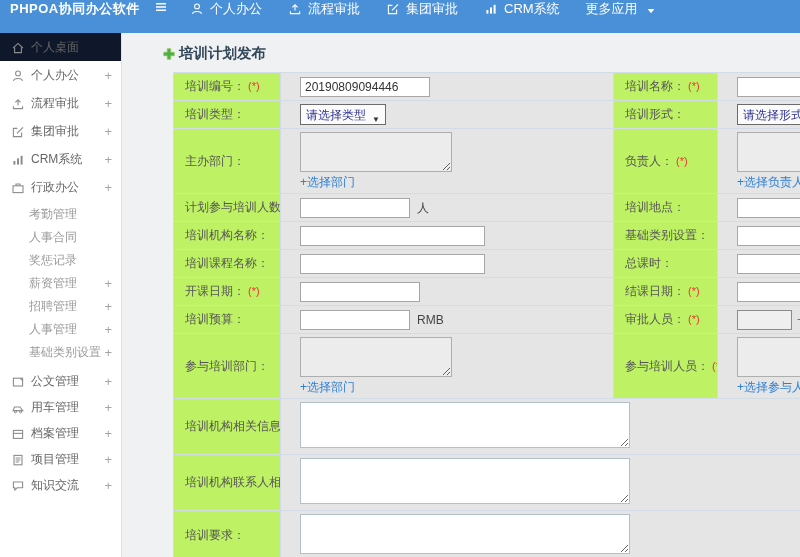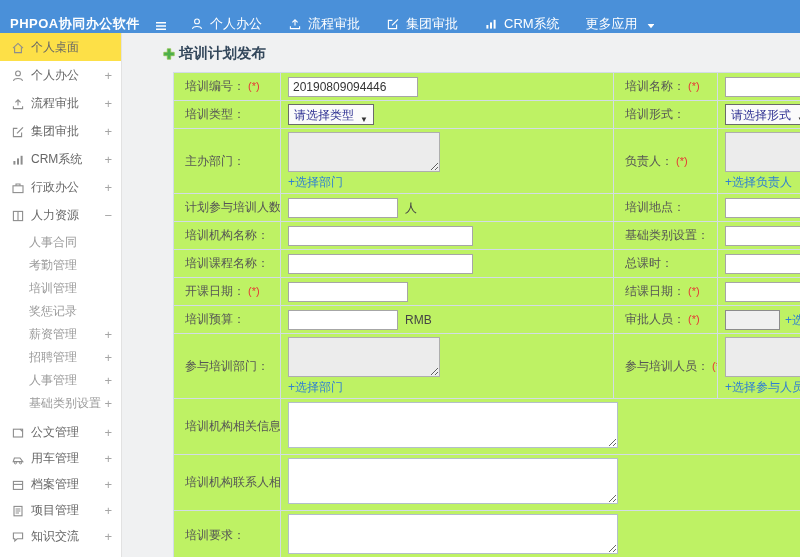--- a/index.html
+++ b/index.html
@@ -1,48 +1,48 @@
 <!DOCTYPE html>
 <html><head>
 <meta charset="utf-8">
 <style>
   *{margin:0;padding:0;box-sizing:border-box}
   html,body{width:800px;height:557px;overflow:hidden}
   body{font-family:"Liberation Sans","DejaVu Sans",sans-serif;background:#f0f1f2;position:relative}
 
   
-  .topbar{position:absolute;top:0;left:0;width:800px;height:33px;background:#4a90d9;display:flex;align-items:flex-end;color:#fff;z-index:5}
+  .topbar{position:absolute;top:0;left:0;width:800px;height:33px;background:#4a90d9;display:flex;align-items:flex-start;color:#fff;z-index:5}
   .brand{font-size:13px;font-weight:bold;padding-left:10px;width:150px;letter-spacing:.5px}
   .burger{margin:0 22px 0 4px;cursor:pointer;display:flex;align-items:center}
   .nav{display:flex;align-items:center;gap:26px}
   .nav-item{display:flex;align-items:center;gap:6px;font-size:13px;cursor:pointer;white-space:nowrap}
   .ic{width:14px;height:14px;display:inline-block;flex:0 0 auto}
 
   
   .sidebar{position:absolute;top:33px;left:0;width:122px;height:524px;background:#fff;border-right:1px solid #e2e2e2;overflow:hidden}
   .s-item{display:flex;align-items:center;height:28px;padding:0 9px 0 11px;font-size:12px;color:#666;cursor:pointer}
-  .s-item.active{background:#fde047}
+  .s-item.active{background:#0f172a}
   .s-item .ic{margin-right:7px;color:#8d8d8d;width:13px;height:13px}
   .s-label{flex:1;white-space:nowrap}
   .s-plus{color:#a5a5a5;font-size:13px}
   .s-sub{display:flex;align-items:center;height:23px;padding:0 9px 0 29px;font-size:12px;color:#9a9a9a;cursor:pointer}
   .s-sub .s-label{flex:1}
   .s-group{padding:2px 0 4px}
   .s-bottom .s-item{height:26px}
 
   
   .main{position:absolute;top:33px;left:123px;width:677px;height:524px;overflow:hidden;background:#f0f1f2}
   .page-title{display:flex;align-items:center;margin:11px 10px 9px 39px;font-size:14.5px;font-weight:bold;color:#33475b}
   .page-title .ic{width:14px;height:14px;margin-right:3px}
 
   .form-wrap{margin-left:50px;width:627px;overflow:hidden}
   table.form{border-collapse:collapse;width:1048px;table-layout:fixed;background:#fcfdfe}
   table.form td{border:1px solid #d2dce6;vertical-align:middle;overflow:hidden}
   .lc{padding-left:11px;font-size:12px;color:#555;background:#bef264;white-space:nowrap}
-  .fc{padding-left:7px;font-size:12px;color:#333;background:#bef264}
+  .fc{padding-left:19px;font-size:12px;color:#333;background:#e5e5e5}
   .req{color:#e53935;margin-left:3px;font-size:11px}
   .h28{height:28px}.h61{height:61px}.h60{height:60px}.h56{height:56px}.h49{height:49px}
 
   .inp{height:20px;border:1px solid #a6a6a6;background:#fff;font-size:12px;padding:1px 4px;font-family:inherit;color:#333}
   .w55{width:55px}.w110{width:110px}.w120{width:120px}.w130{width:130px}.w150{width:150px}.w185{width:185px}
   .inp.ro{background:#efefef;border-color:#8b8b8b}
   .unit{margin-left:7px;font-size:12px;color:#444}
 
   .sel{display:inline-flex;align-items:flex-end;height:21px;border:1px solid #6b6b6b;background:#fbfbfb;padding:0 5px;font-size:12px;color:#2e3192;cursor:pointer;gap:6px}
   .sel .caret{font-size:8px;color:#333}
@@ -198,36 +198,26 @@
     <span class="s-label">CRM系统</span>
     <span class="s-plus">+</span>
   </div>
   <div class="s-item">
     <svg class="ic">
         <use href="#i-briefcase"></use>
       </svg>
     <span class="s-label">行政办公</span>
     <span class="s-plus">+</span>
   </div>
-  <div class="s-item">
-    <svg class="ic">
-        <use href="#i-book"></use>
-      </svg>
-    <span class="s-label">人力资源</span>
-    <span class="s-plus">−</span>
-  </div>
   <div class="s-group">
     <div class="s-sub">
+      <span class="s-label">考勤管理</span>
+    </div>
+    <div class="s-sub">
       <span class="s-label">人事合同</span>
-    </div>
-    <div class="s-sub">
-      <span class="s-label">考勤管理</span>
-    </div>
-    <div class="s-sub">
-      <span class="s-label">培训管理</span>
     </div>
     <div class="s-sub">
       <span class="s-label">奖惩记录</span>
     </div>
     <div class="s-sub">
       <span class="s-label">薪资管理</span>
       <span class="s-plus">+</span>
     </div>
     <div class="s-sub">
       <span class="s-label">招聘管理</span>

